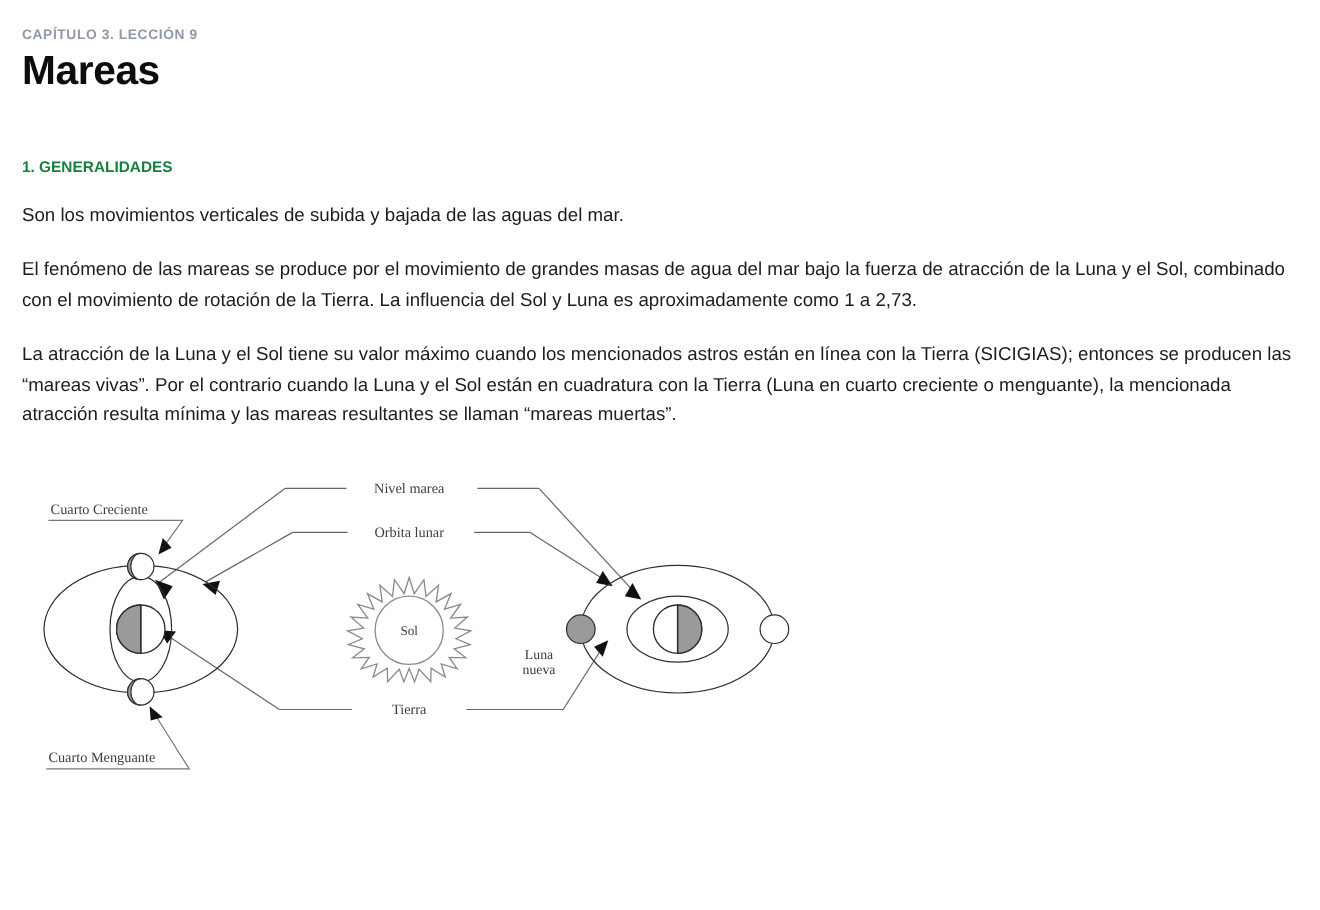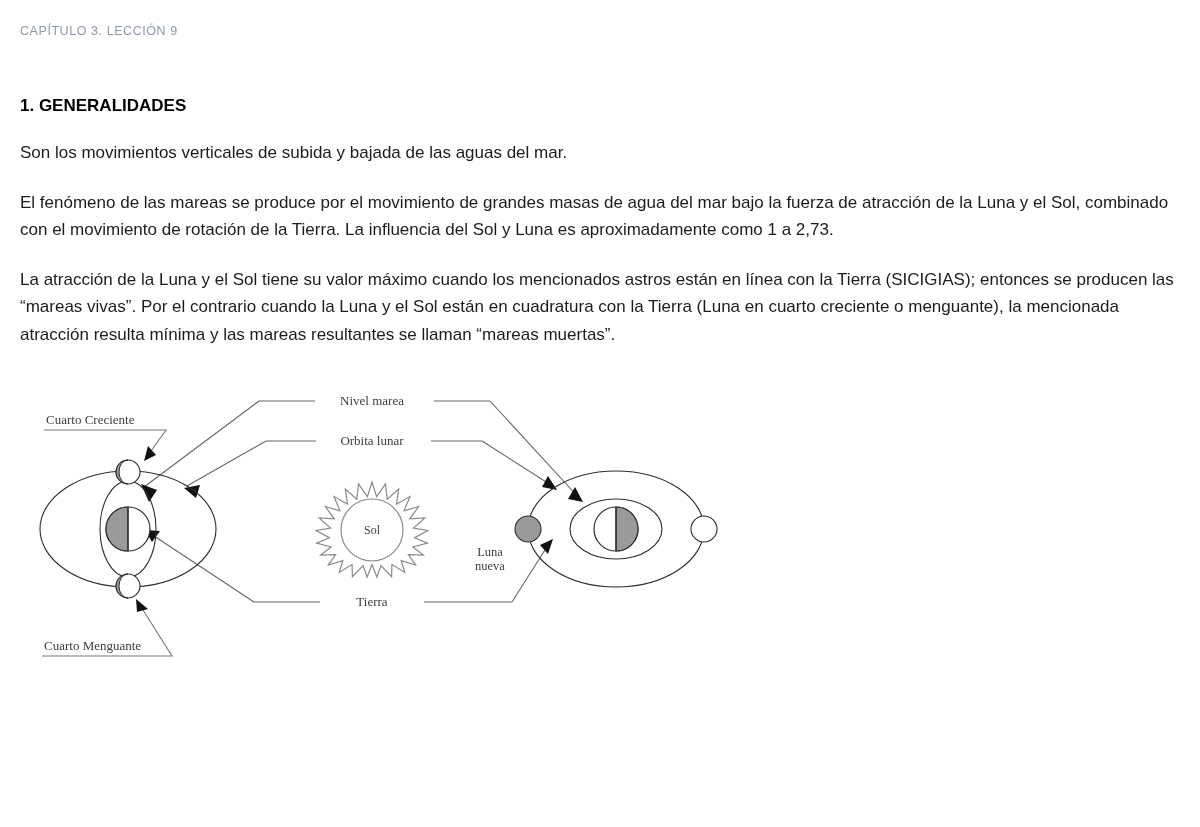--- a/index.html
+++ b/index.html
@@ -16,38 +16,38 @@
     overflow: hidden;
   }
   .page {
     width: 1200px;
     height: 827px;
     padding: 18px 20px 0 20px;
     position: relative;
   }
   .eyebrow {
     font-size: 12.5px;
-    font-weight: 400;
+    font-weight: 700;
     letter-spacing: 0.045em;
     color: #8e98a6;
     margin: 6px 0 4px 0;
     line-height: 1.2;
   }
   .page-title {
     font-size: 37px;
     font-weight: 700;
     letter-spacing: -0.01em;
     color: #0d0d0d;
     margin: 2px 0 0 0;
     line-height: 1.15;
   }
   .section-heading {
-    font-size: 17px;
+    font-size: 14px;
     font-weight: 700;
-    color: #000000;
+    color: #15803d;
     margin: 56px 0 0 0;
     line-height: 1.3;
   }
   .para {
     font-size: 17px;
     line-height: 1.62;
     color: #1c1c1c;
     margin: 22px 4px 0 0;
     max-width: 1160px;
   }
@@ -98,20 +98,21 @@
   .sun-body { fill: #ffffff; stroke: #8a8a8a; stroke-width: 1.2; }
   .sun-rays { fill: #ffffff; stroke: #8a8a8a; stroke-width: 1.2; stroke-linejoin: miter; }
 </style>
 </head>
 <body>
 
 <div class="page">
 
   <div class="eyebrow">CAPÍTULO 3. LECCIÓN 9</div>
 
+  <h1 class="page-title">Mareas</h1>
 
   <h2 class="section-heading">1. GENERALIDADES</h2>
 
   <p class="para">Son los movimientos verticales de subida y bajada de las aguas del mar.</p>
   <p class="para">El fenómeno de las mareas se produce por el movimiento de grandes masas de agua del mar bajo la fuerza de atracción de la Luna y el Sol, combinado con el movimiento de rotación de la Tierra. La influencia del Sol y Luna es aproximadamente como 1 a 2,73.</p>
   <p class="para">La atracción de la Luna y el Sol tiene su valor máximo cuando los mencionados astros están en línea con la Tierra (SICIGIAS); entonces se producen las “mareas vivas”. Por el contrario cuando la Luna y el Sol  están en cuadratura con la Tierra (Luna en cuarto creciente o menguante), la mencionada atracción resulta mínima y las mareas resultantes se llaman “mareas muertas”.</p>
 
   <div class="figure-wrap">
     <svg class="figure" viewBox="0 0 700 300" xmlns="http://www.w3.org/2000/svg">
 

